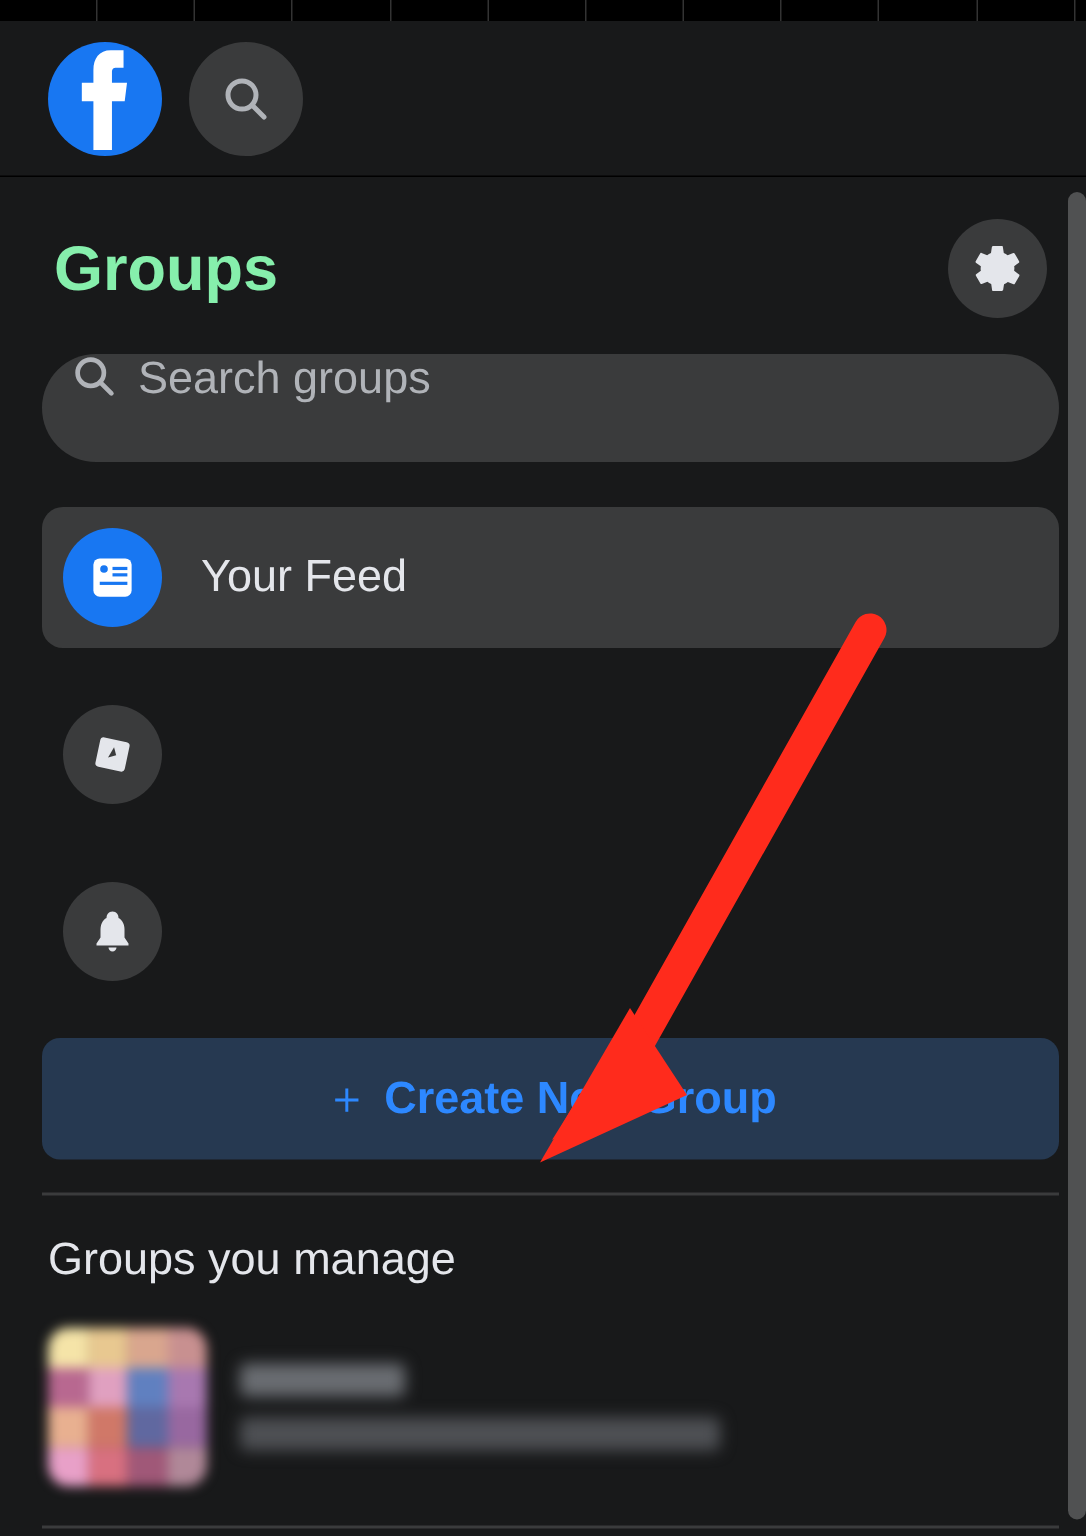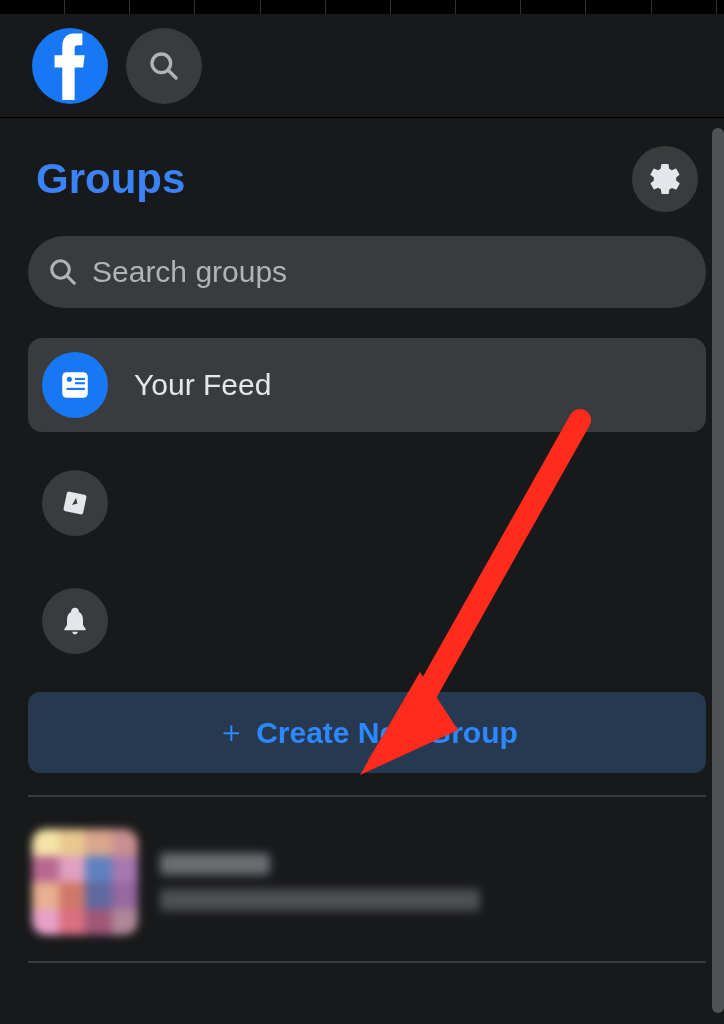--- a/index.html
+++ b/index.html
@@ -84,39 +84,39 @@
     .title-row {
       display: flex;
       align-items: center;
       justify-content: space-between;
       padding: 28px 8px 24px 8px;
     }
     
     .page-title {
       font-size: 42px;
       font-weight: 700;
-      color: #3b82f6;
+      color: #86efac;
     }
     
     .settings-btn {
       width: 66px;
       height: 66px;
       border-radius: 50%;
       background: #3a3b3c;
       display: flex;
       align-items: center;
       justify-content: center;
     }
     
     .search-bar {
       background: #3a3b3c;
       border-radius: 36px;
       height: 72px;
       display: flex;
-      align-items: center;
+      align-items: flex-start;
       padding: 0 20px;
       gap: 14px;
       margin-bottom: 30px;
     }
     
     .search-bar input {
       background: transparent;
       border: none;
       outline: none;
       color: #b0b3b8;
@@ -337,20 +337,21 @@
     </div>
   </div>
 
   <div class="create-btn">
     <span class="plus-sign">＋</span>
     <span class="create-btn-label">Create New Group</span>
   </div>
 
   <div class="divider"></div>
 
+  <div class="section-header">Groups you manage</div>
 
   <div class="group-row">
     <div class="group-thumb">
       <div class="group-thumb-inner">
         <div style="background:#f5e4a8"></div>
           <div style="background:#e8c890"></div>
           <div style="background:#d9a68e"></div>
           <div style="background:#c89090"></div>
         <div style="background:#b86890"></div>
           <div style="background:#e0a0c0"></div>

